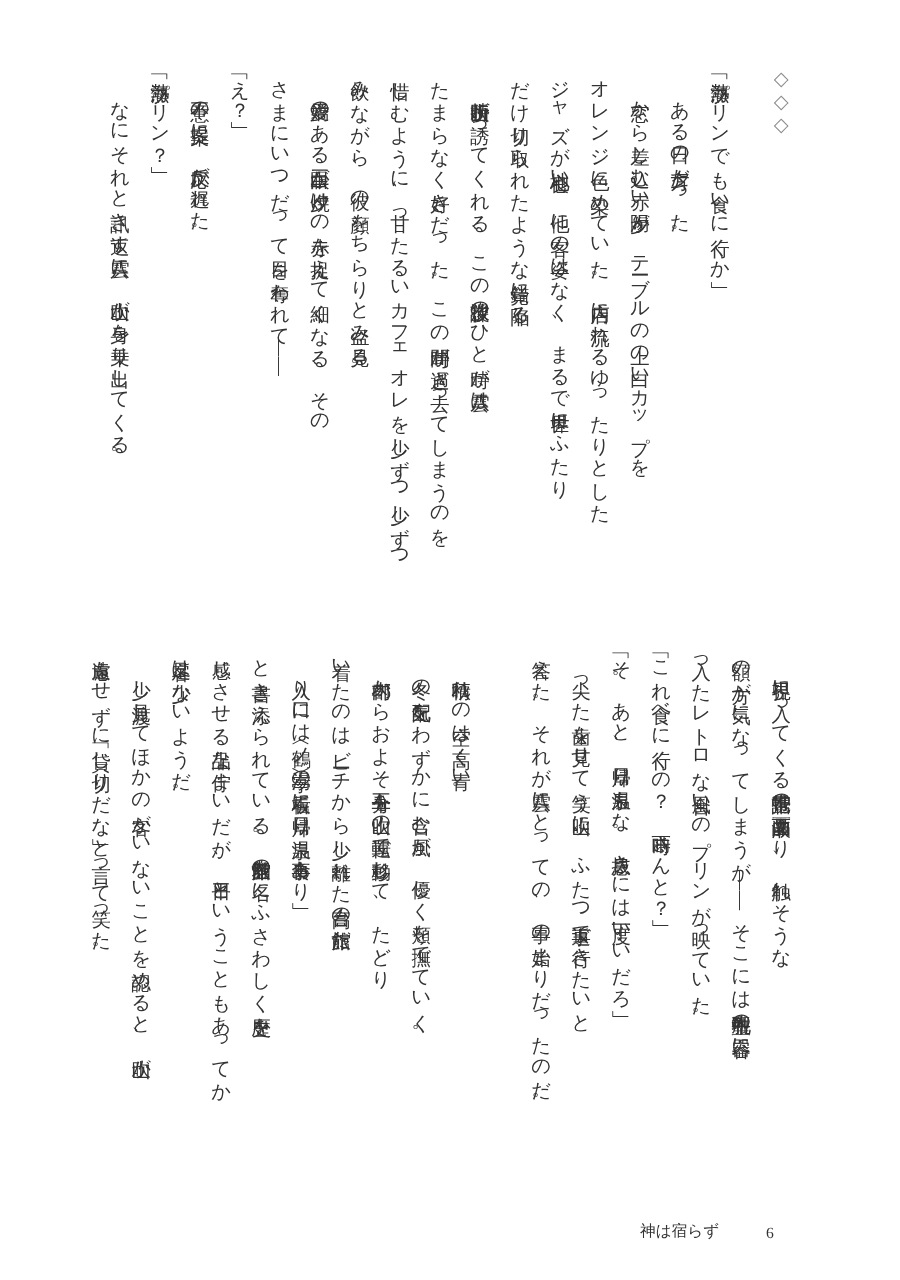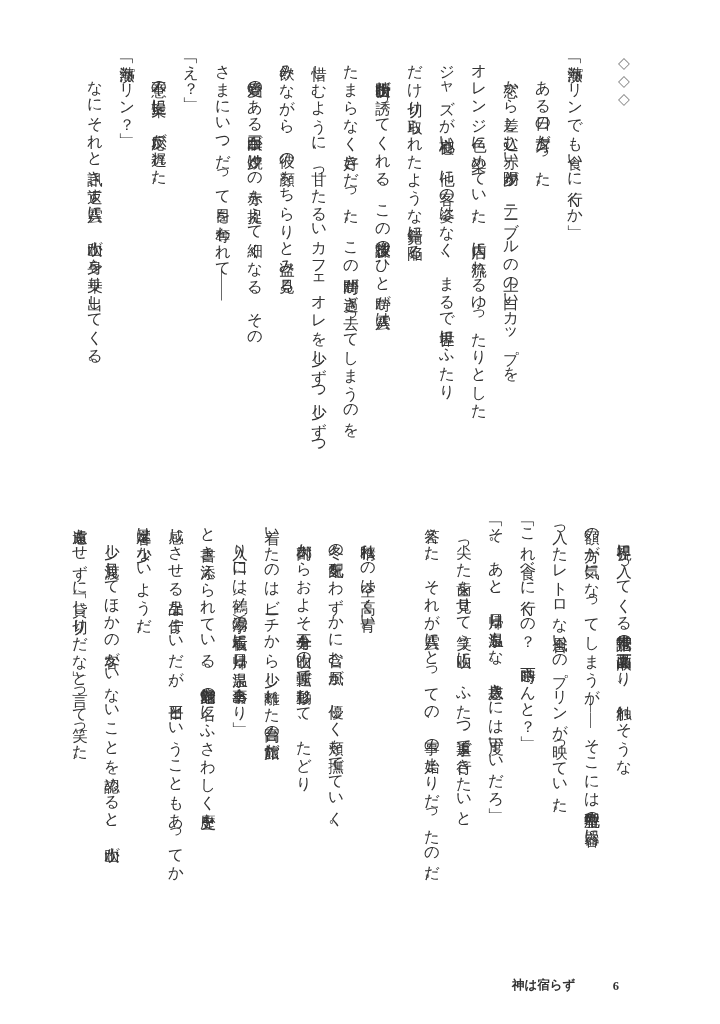--- a/index.html
+++ b/index.html
@@ -42,21 +42,20 @@
   .footer {
     position: absolute;
     top: 977px;
     left: 512px;
     width: 107px;
     display: flex;
     justify-content: space-between;
     align-items: flex-end;
     font-size: 12.5px;
     color: #333333;
-    font-weight: bold;
   }
 </style>
 </head>
 <body>
 
 <div class="page">
 
   <div class="vblock top">
       <p class="tline">◇◇◇</p>
       <p class="tline">「熱海プリンでも食いに行くか」</p>

